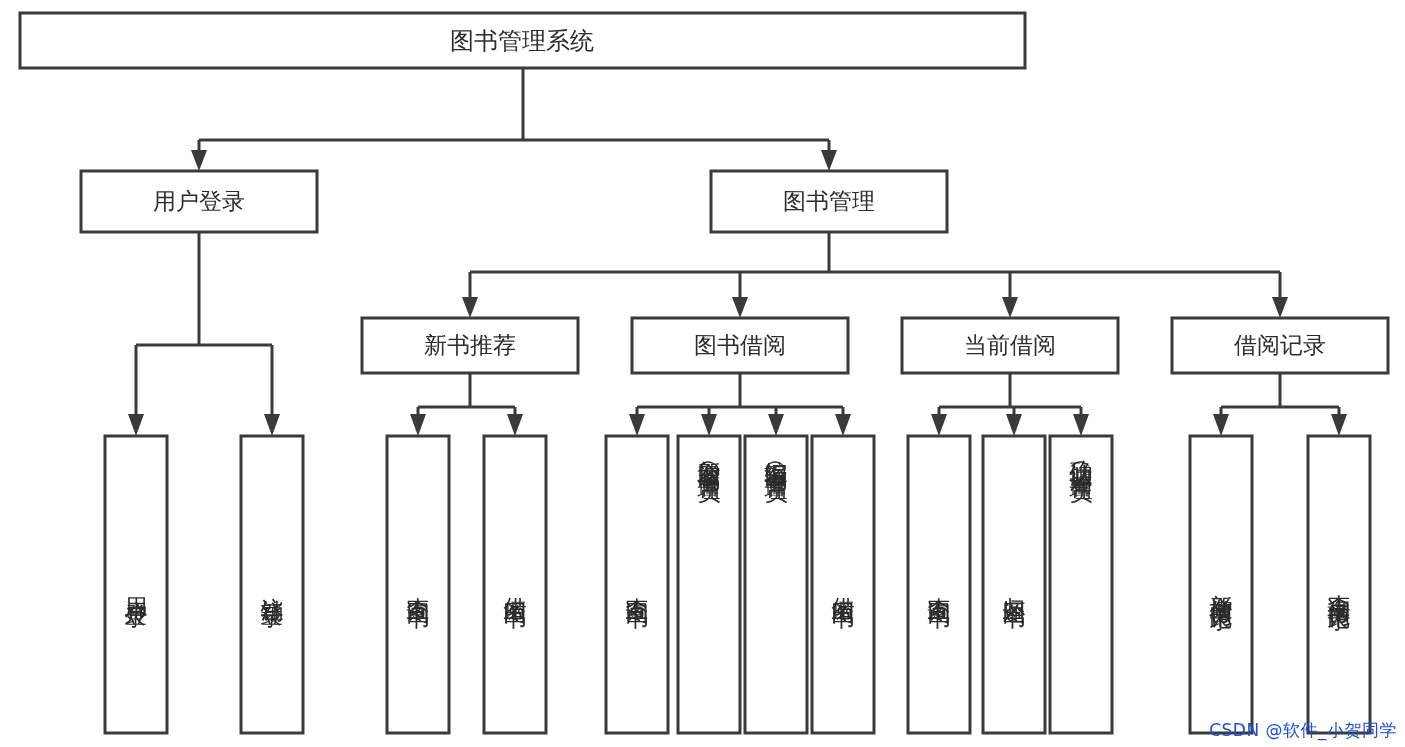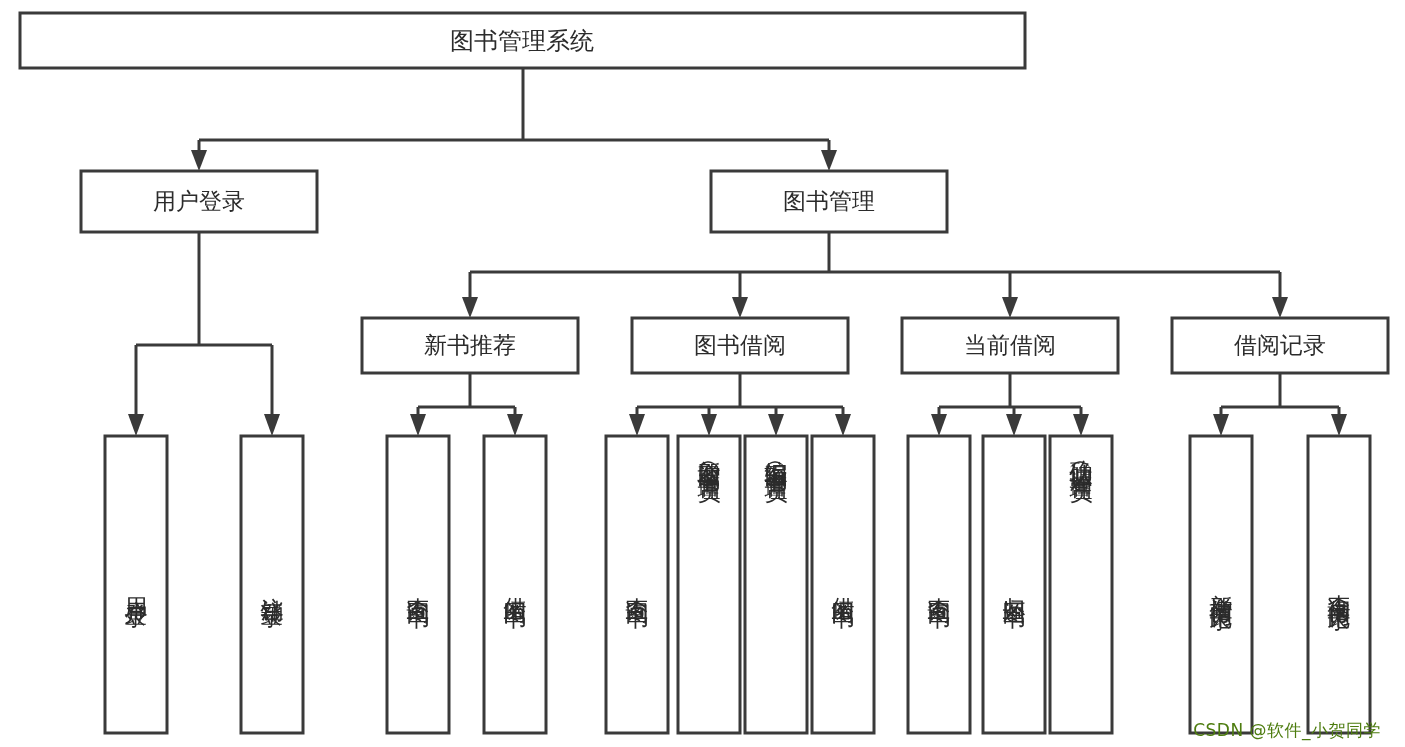--- a/index.html
+++ b/index.html
@@ -29,23 +29,23 @@
     text-orientation:upright;
     font-family:"DejaVu Sans","Liberation Sans",sans-serif;
     font-size:23px;
     line-height:1;
     letter-spacing:3px;
     color:#2b2b2b;
     text-align:center;
     white-space:nowrap;
   }
   #watermark{
-    position:absolute;right:24px;bottom:5px;
-    font-family:"DejaVu Sans","Liberation Sans",sans-serif;
-    font-size:17px;color:#4d7c0f;letter-spacing:0.5px;
+    position:absolute;right:8px;bottom:5px;
+    font-family:"DejaVu Sans","Liberation Sans",sans-serif;
+    font-size:17px;color:#1d4ed8;letter-spacing:0.5px;
     user-select:none;
   }
 </style>
 </head>
 <body>
 
 <div id="diagram-root">
 
   <svg id="flow" viewBox="0 0 1405 747">
 

